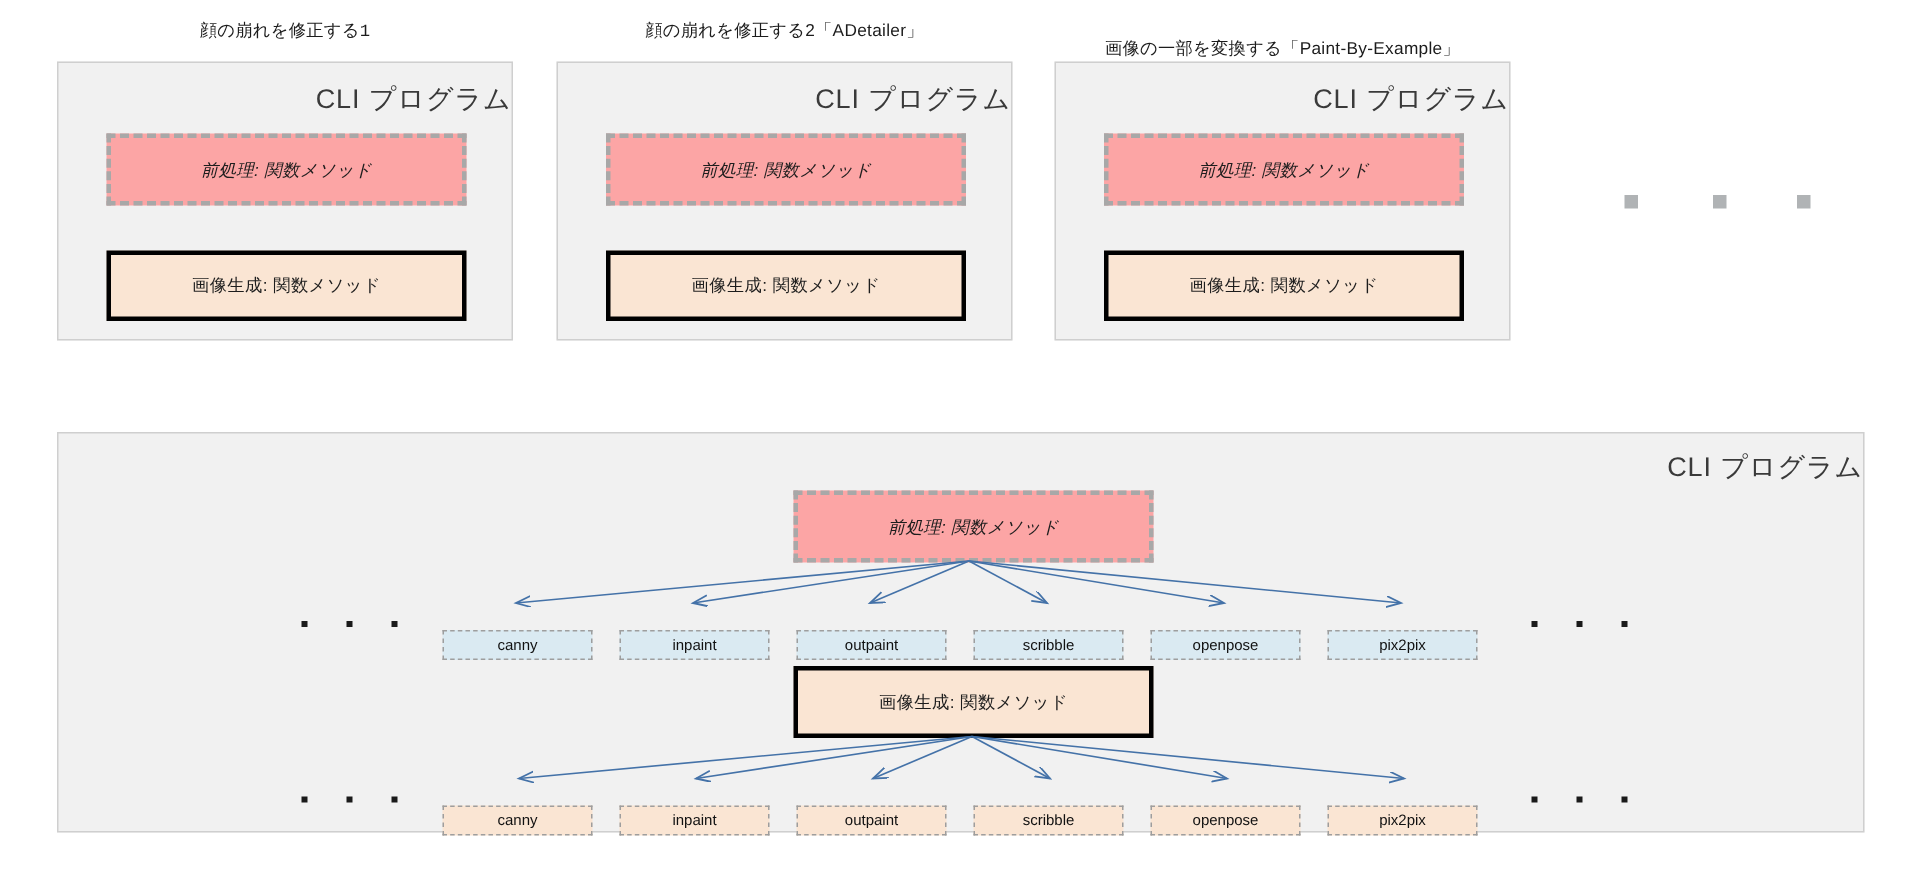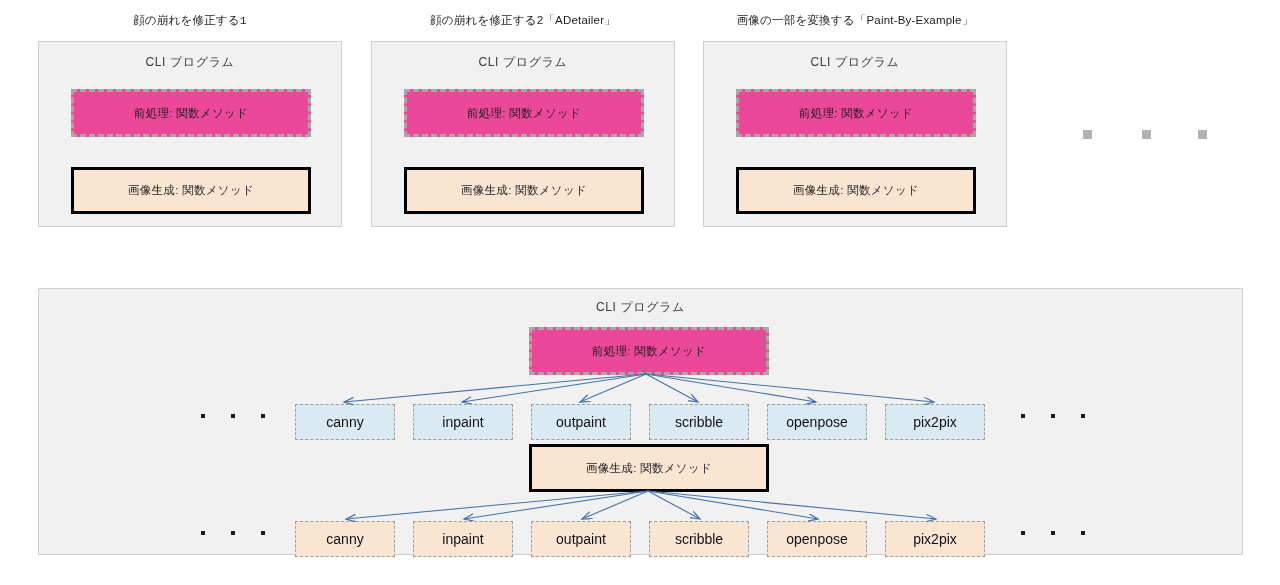--- a/index.html
+++ b/index.html
@@ -19,77 +19,79 @@
   .panel {
     position: absolute;
     background: #f1f1f1;
     border: 1px solid #cfcfcf;
     box-sizing: border-box;
   }
   .panel-title {
     position: absolute;
     left: 0;
     right: 0;
-    text-align: center;
-    font-size: 12px;
+    text-align: right;
+    font-size: 18px;
     color: #3a3a3a;
     letter-spacing: 0.6px;
     white-space: nowrap;
   }
 
   
   .caption {
     position: absolute;
     text-align: center;
     font-size: 11.5px;
     color: #1c1c1c;
     white-space: nowrap;
     letter-spacing: .2px;
   }
   .caption b { font-weight: 400; }
 
   
   .box-pre {
     position: absolute;
     box-sizing: border-box;
-    background: #ec4899;
+    background: #fca5a5;
     border: 3px dashed #a8a8a8;
     display: flex;
     align-items: center;
     justify-content: center;
     font-size: 11.5px;
     color: #1d1d1d;
     letter-spacing: .3px;
     white-space: nowrap;
+    font-style: italic;
   }
   .box-gen {
     position: absolute;
     box-sizing: border-box;
     background: #fae5d3;
     border: 3px solid #000000;
     display: flex;
     align-items: center;
     justify-content: center;
     font-size: 11.5px;
     color: #1d1d1d;
     letter-spacing: .3px;
     white-space: nowrap;
   }
 
   
   .node {
     position: absolute;
     box-sizing: border-box;
-    height: 36px;
+    height: 20px;
     display: flex;
     align-items: center;
     justify-content: center;
-    font-size: 14px;
+    font-size: 10px;
     color: #111;
     border: 1px dashed #9e9e9e;
+    margin-top: 16px;
   }
   .node.blue  { background: #daeaf2; }
   .node.peach { background: #fae5d3; }
 
   
   .dots {
     position: absolute;
     display: flex;
     align-items: center;
   }
@@ -134,21 +136,21 @@
 
 <div class="caption" style="left:371px; top:13px; width:304px;">
   <span>顔の崩れを修正する2「</span><b>ADetailer</b><span>」</span>
 </div>
 <div class="panel" style="left:371px; top:41px; width:304px; height:186px;">
   <div class="panel-title" style="top:12px;">CLI プログラム</div>
   <div class="box-pre" style="left:32px; top:47px; width:240px; height:48px;">前処理: 関数メソッド</div>
   <div class="box-gen" style="left:32px; top:125px; width:240px; height:47px;">画像生成: 関数メソッド</div>
 </div>
 
-<div class="caption" style="left:703px; top:13px; width:304px;">
+<div class="caption" style="left:703px; top:25px; width:304px;">
   <span>画像の一部を変換する「</span><b>Paint-By-Example</b><span>」</span>
 </div>
 <div class="panel" style="left:703px; top:41px; width:304px; height:186px;">
   <div class="panel-title" style="top:12px;">CLI プログラム</div>
   <div class="box-pre" style="left:32px; top:47px; width:240px; height:48px;">前処理: 関数メソッド</div>
   <div class="box-gen" style="left:32px; top:125px; width:240px; height:47px;">画像生成: 関数メソッド</div>
 </div>
 
 <div class="gsq" style="left:1083px; top:130px;"></div>
 <div class="gsq" style="left:1142px; top:130px;"></div>

